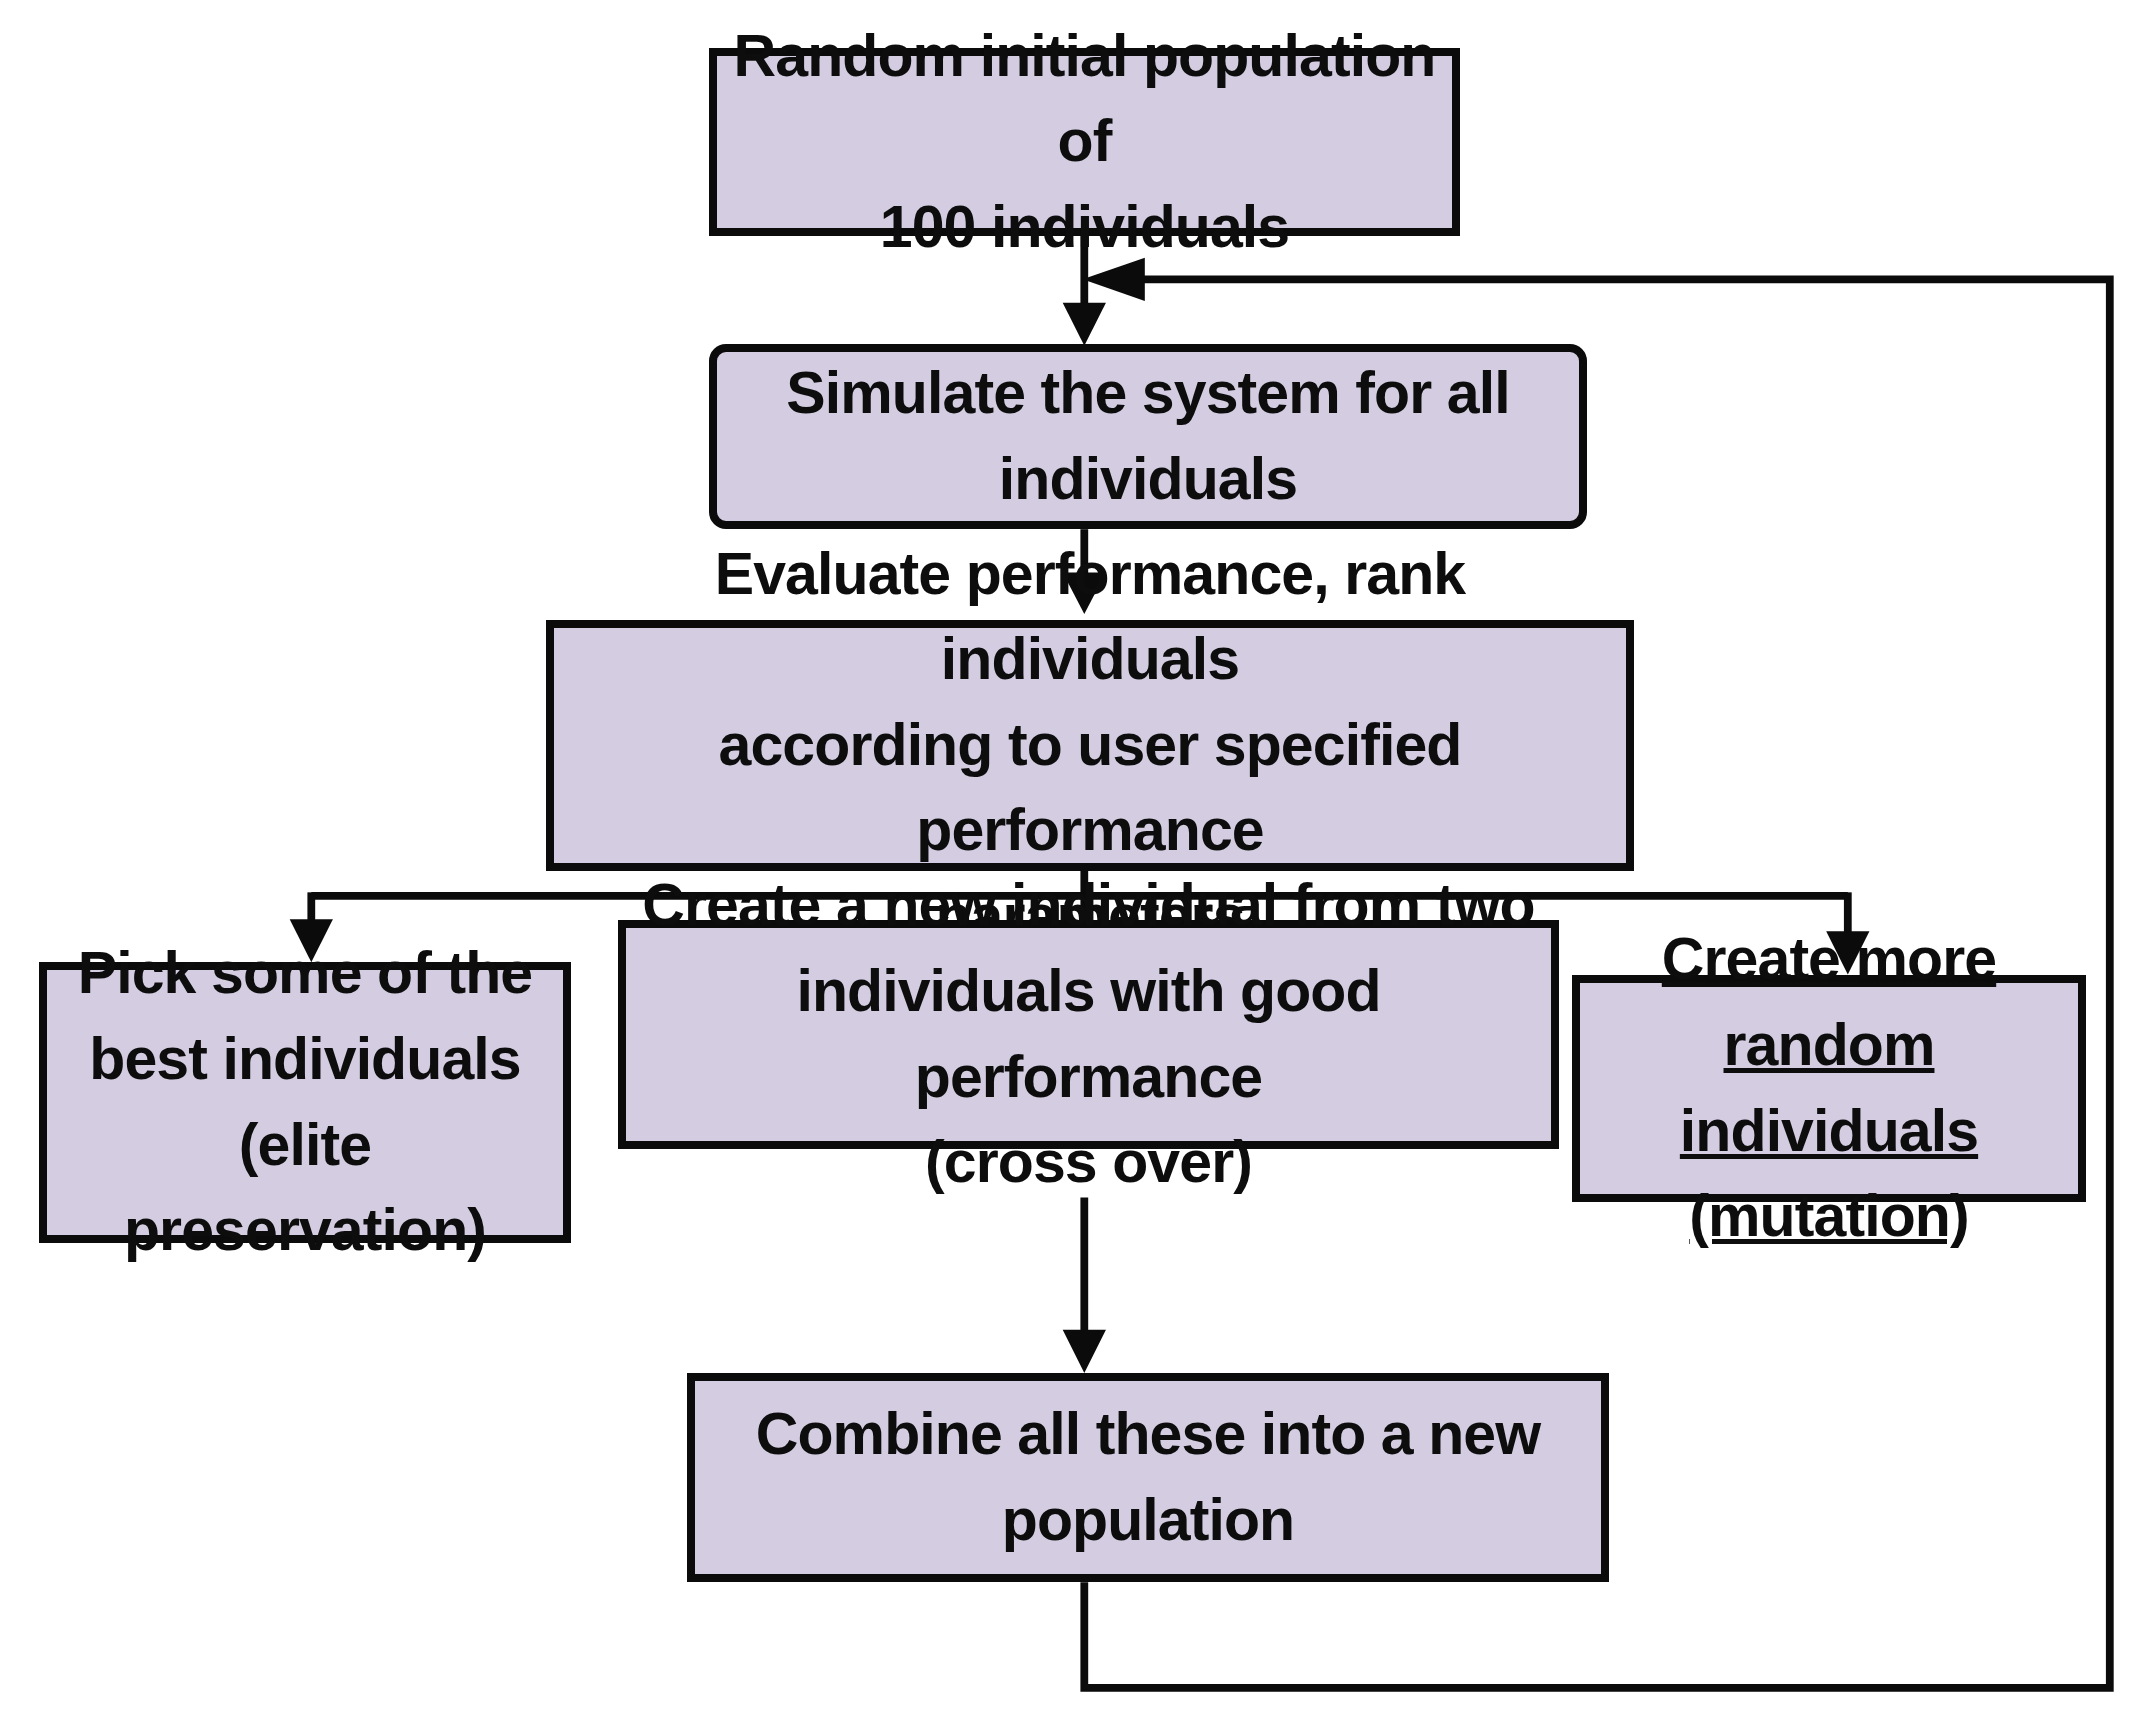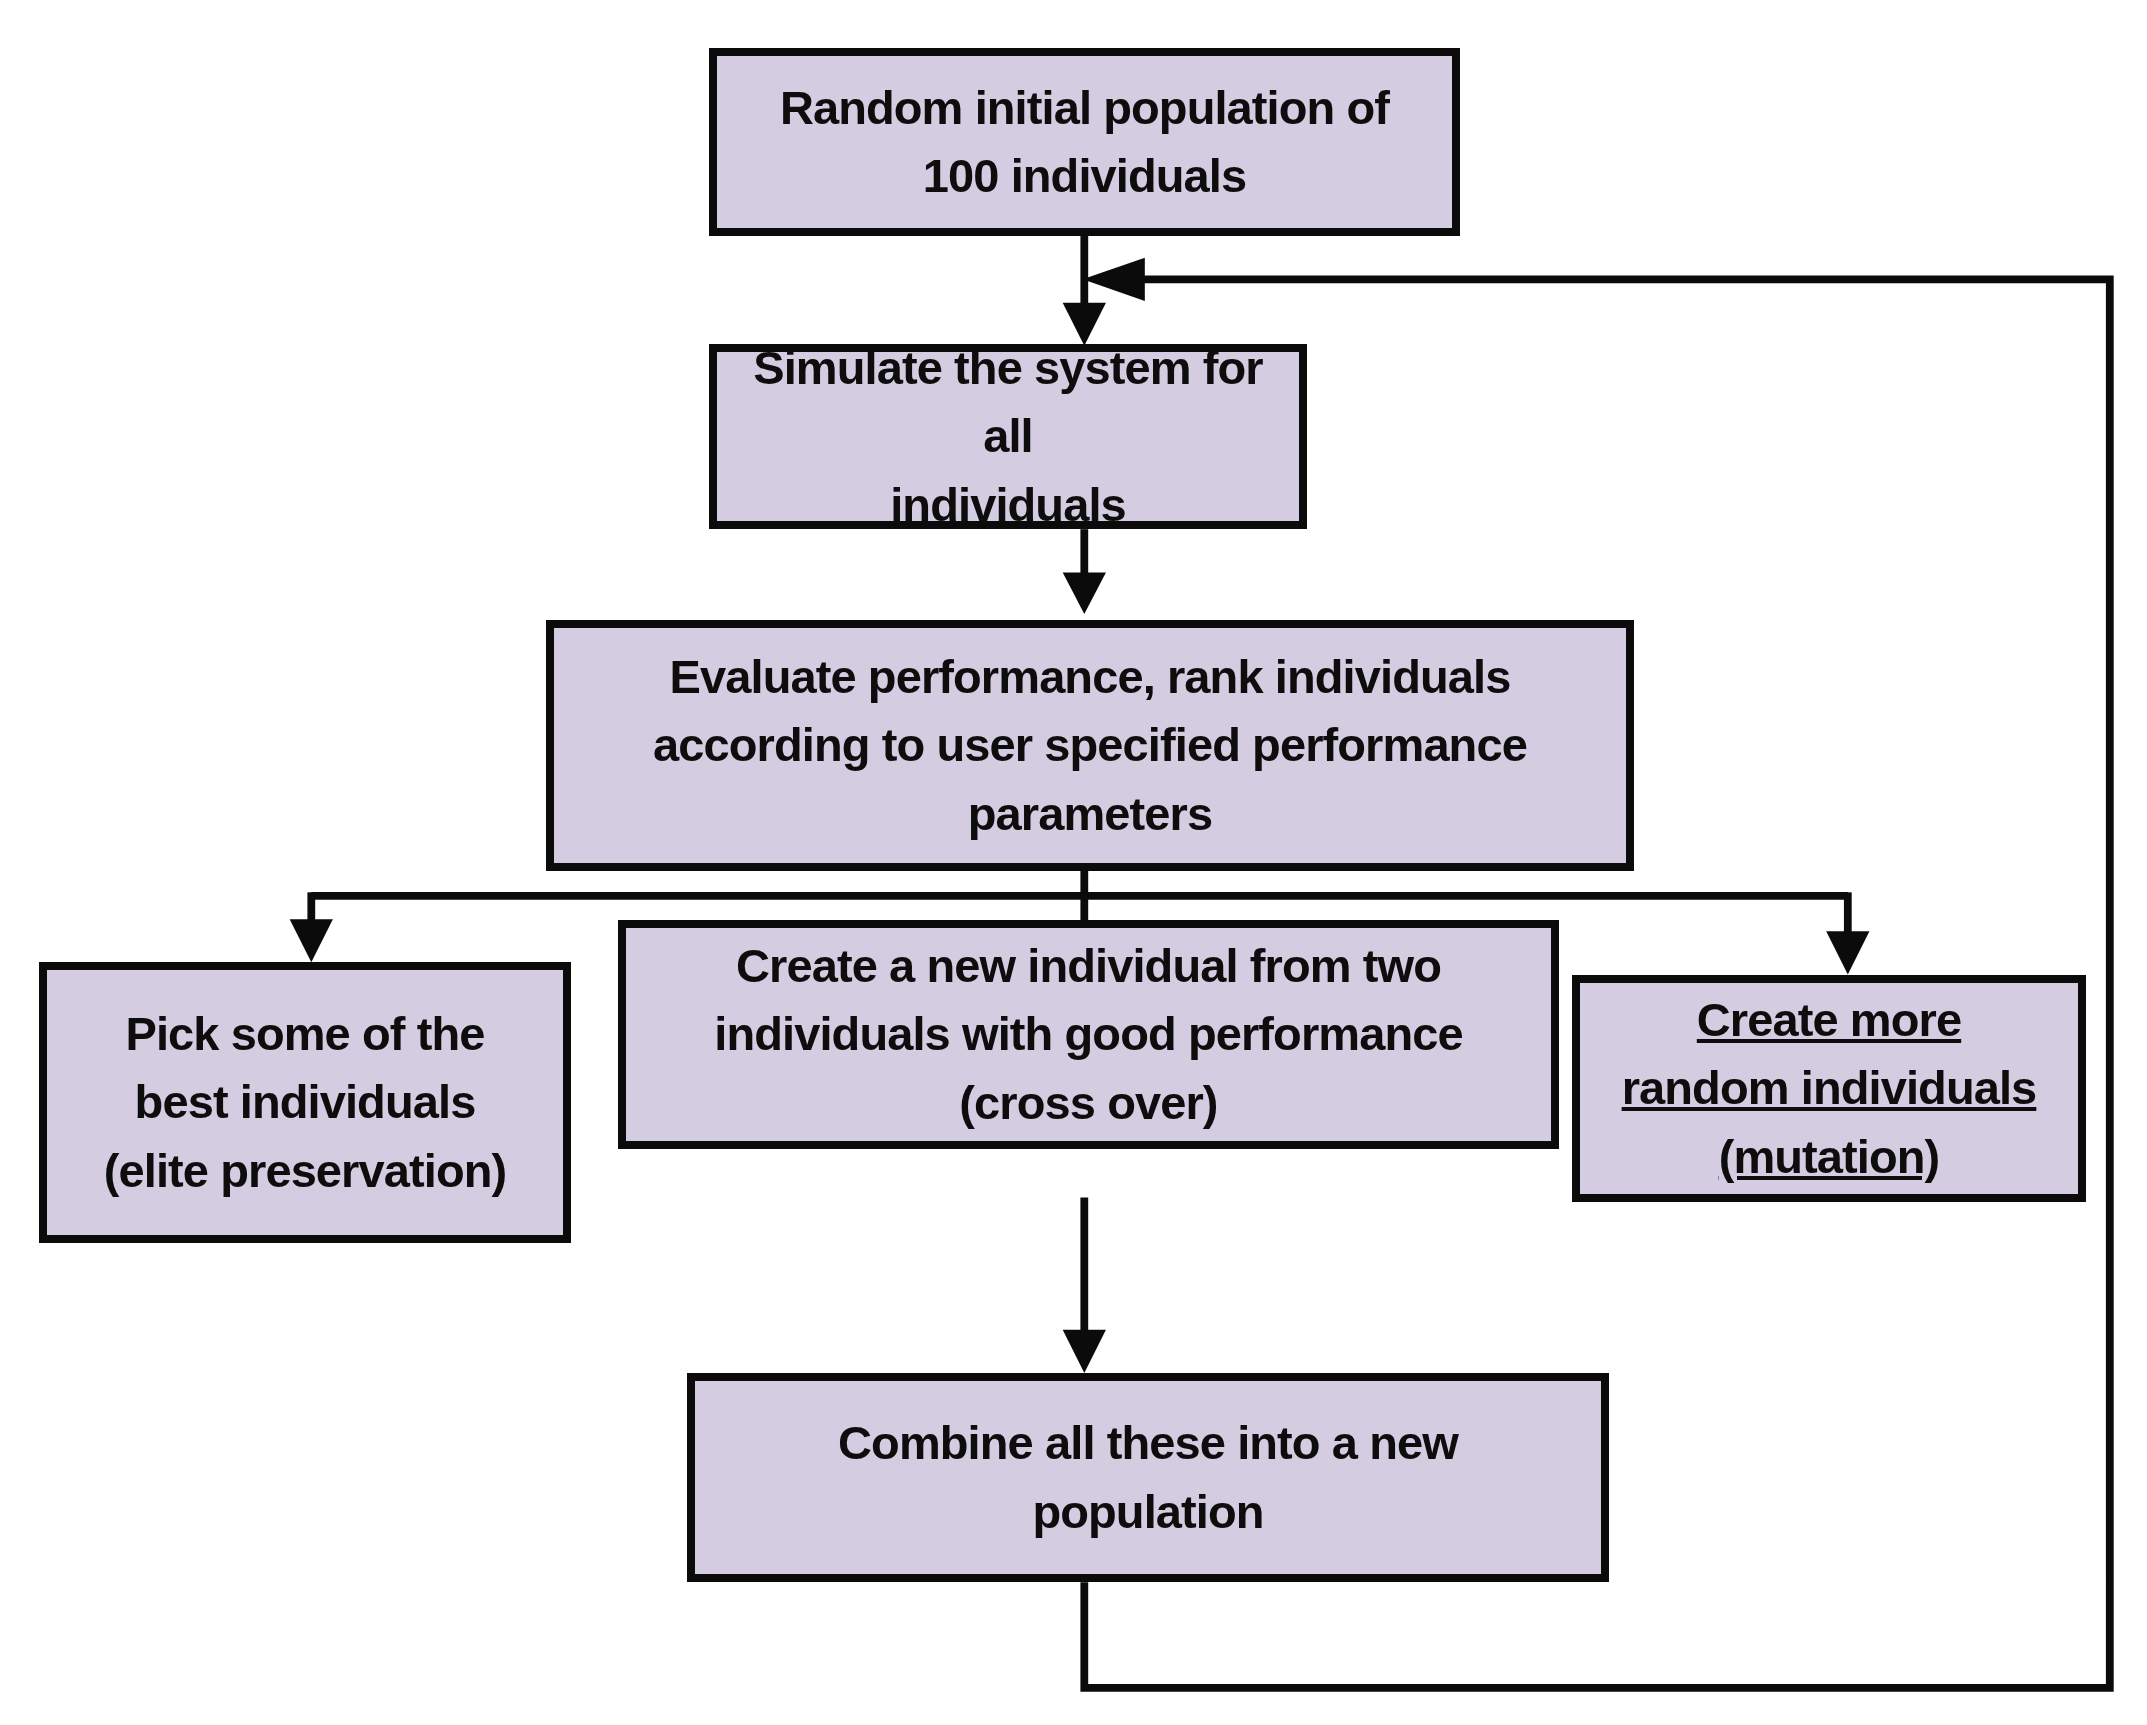--- a/index.html
+++ b/index.html
@@ -35,21 +35,21 @@
   .node {
     position: absolute;
     box-sizing: border-box;
     background: #d4cce1;
     border: 8.6px solid #0b0b0b;
     display: flex;
     align-items: center;
     justify-content: center;
     text-align: center;
     font-weight: bold;
-    font-size: 47px;
+    font-size: 59px;
     line-height: 1.45;
     letter-spacing: -0.9px;
     color: #0d0d0d;
     padding: 0 13px;
   }
   .node .label {
     white-space: pre-line;
   }
 </style>
 </head>
@@ -98,21 +98,21 @@
       <path d="M1254,1385 V1540"></path>
       <polygon points="1229,1538 1279,1538 1254,1588"></polygon>
     </g>
   </svg>
 
   <div class="node" style="left:709px; top:48px; width:751px; height:188px;">
     <span class="label">Random initial population of
 100 individuals</span>
   </div>
 
-  <div class="node" style="left:709px; top:344px; width:598px; height:185px;">
+  <div class="node" style="left:709px; top:344px; width:878px; height:185px;border-radius:17px;">
     <span class="label">Simulate the system for all
 individuals</span>
   </div>
 
   <div class="node" style="left:546px; top:620px; width:1088px; height:251px;">
     <span class="label">Evaluate performance, rank individuals
 according to user specified performance
 parameters</span>
   </div>
 

